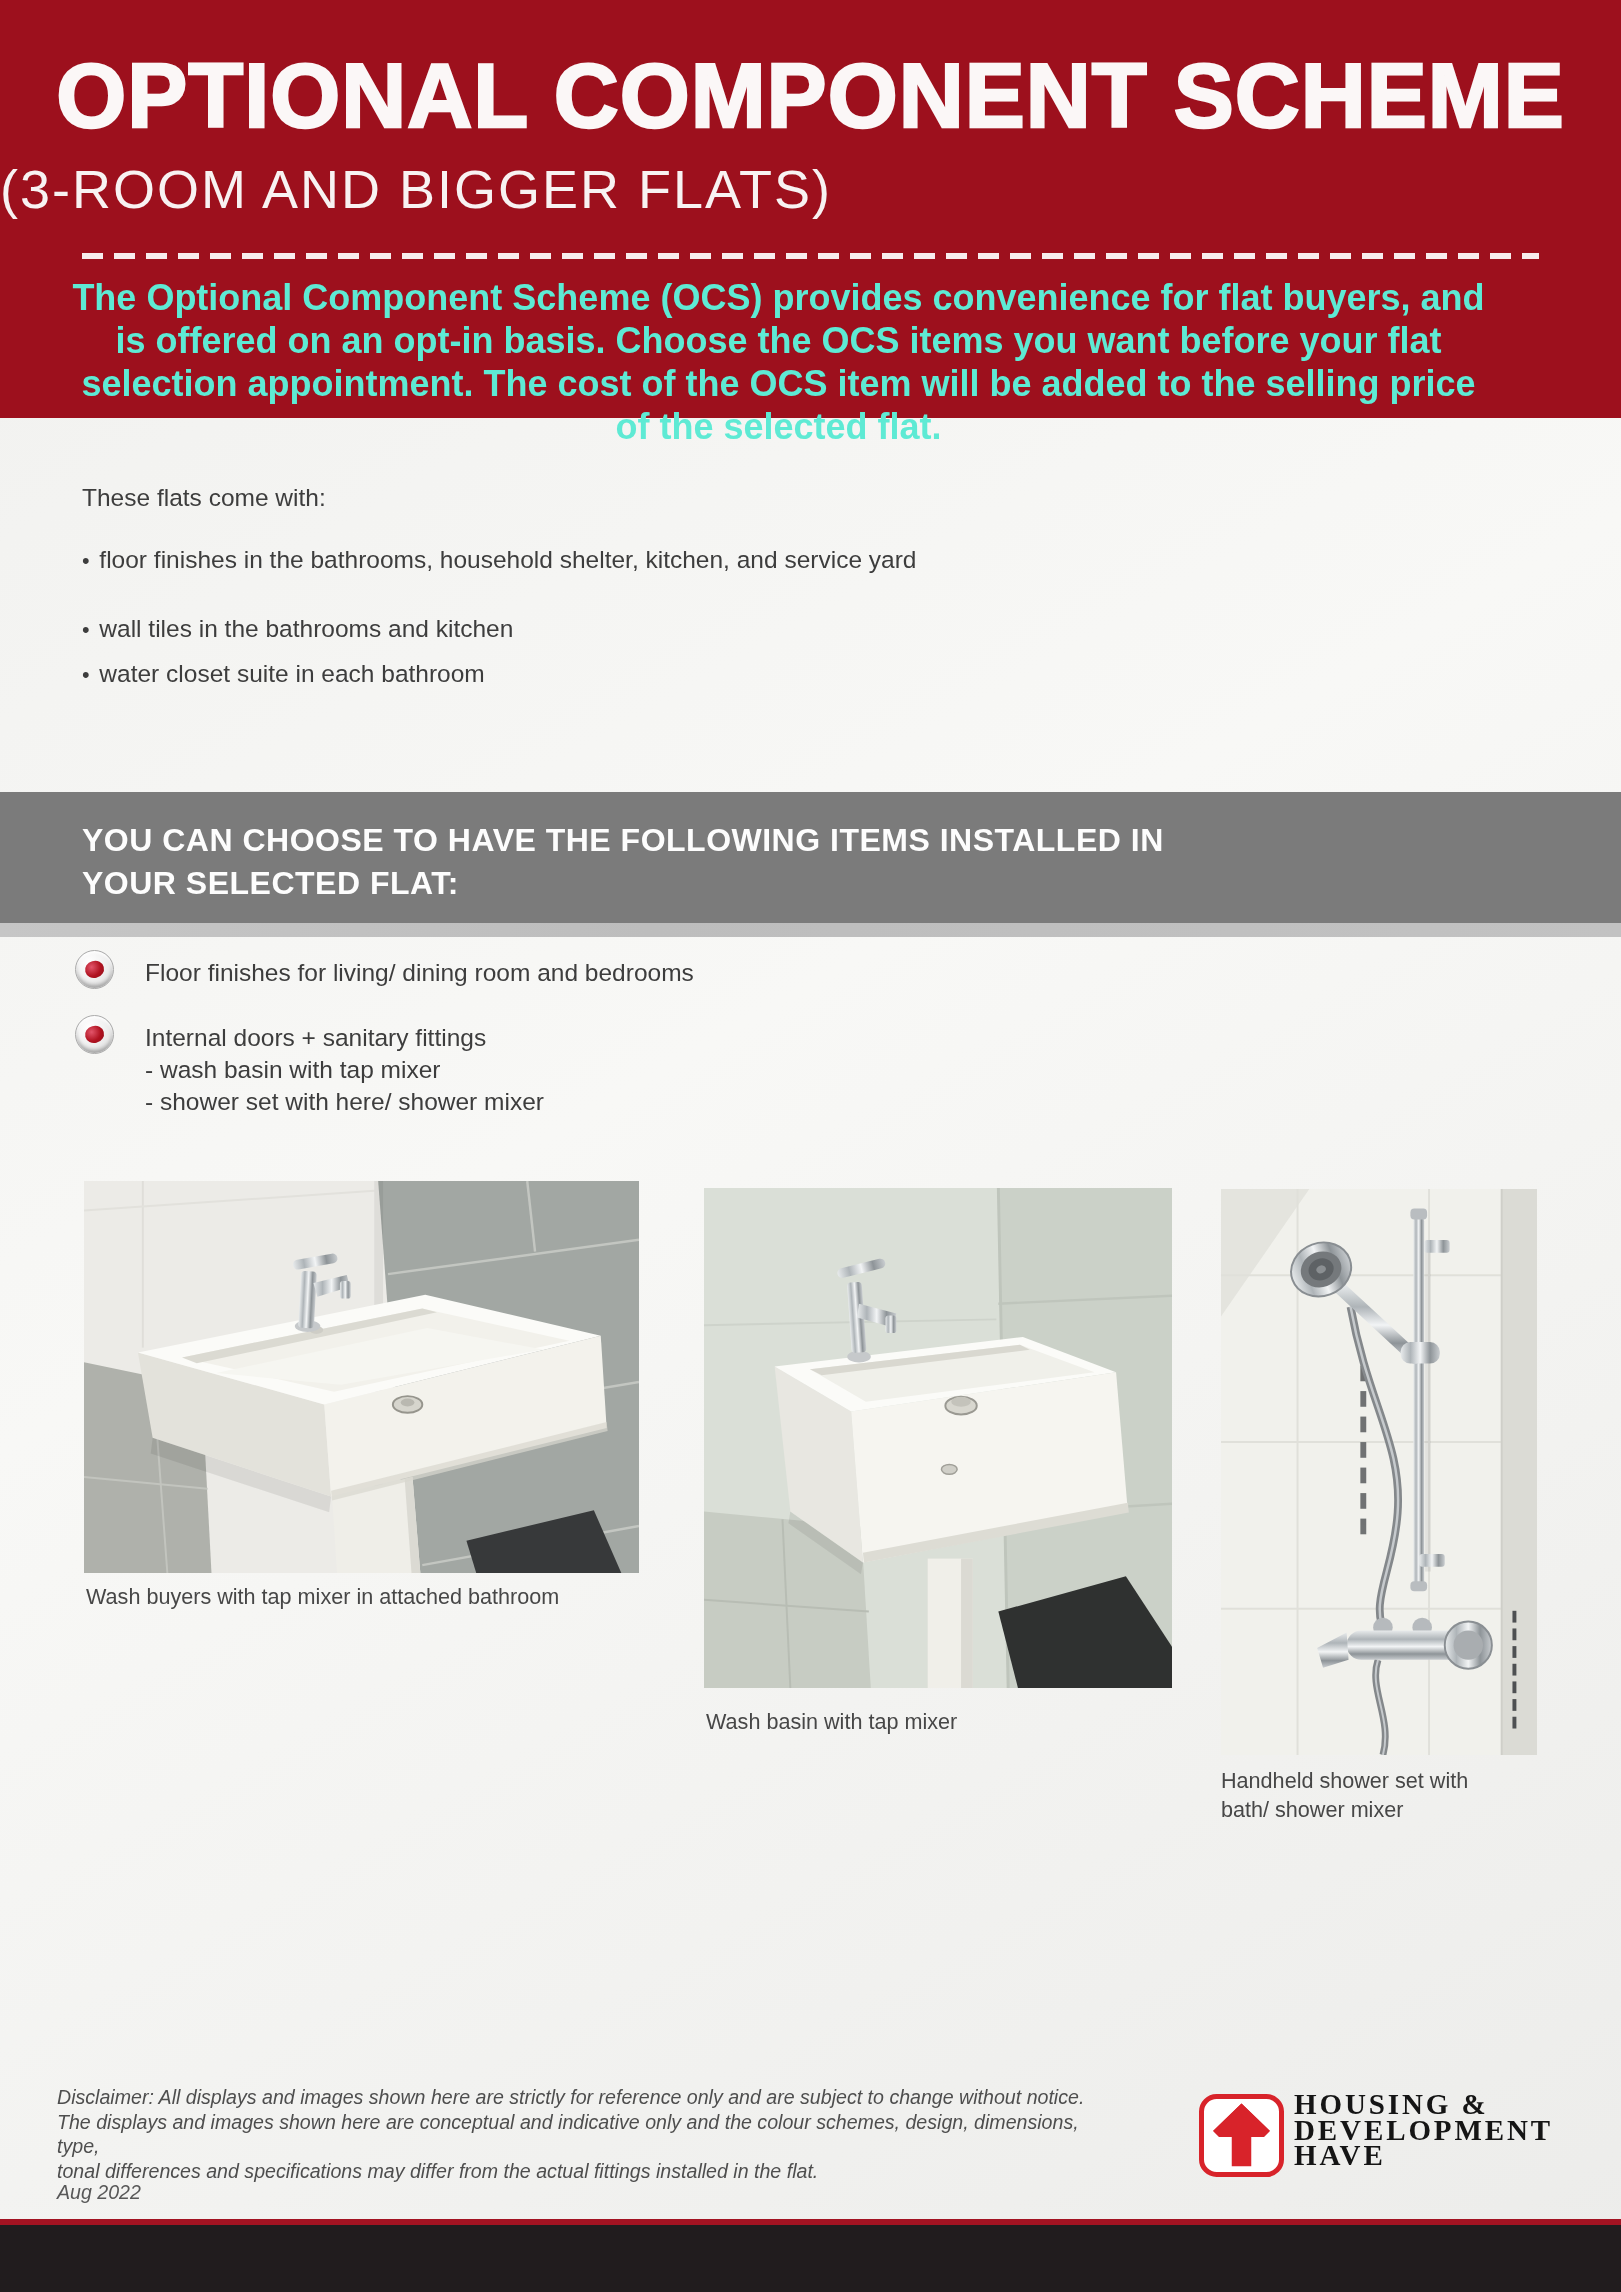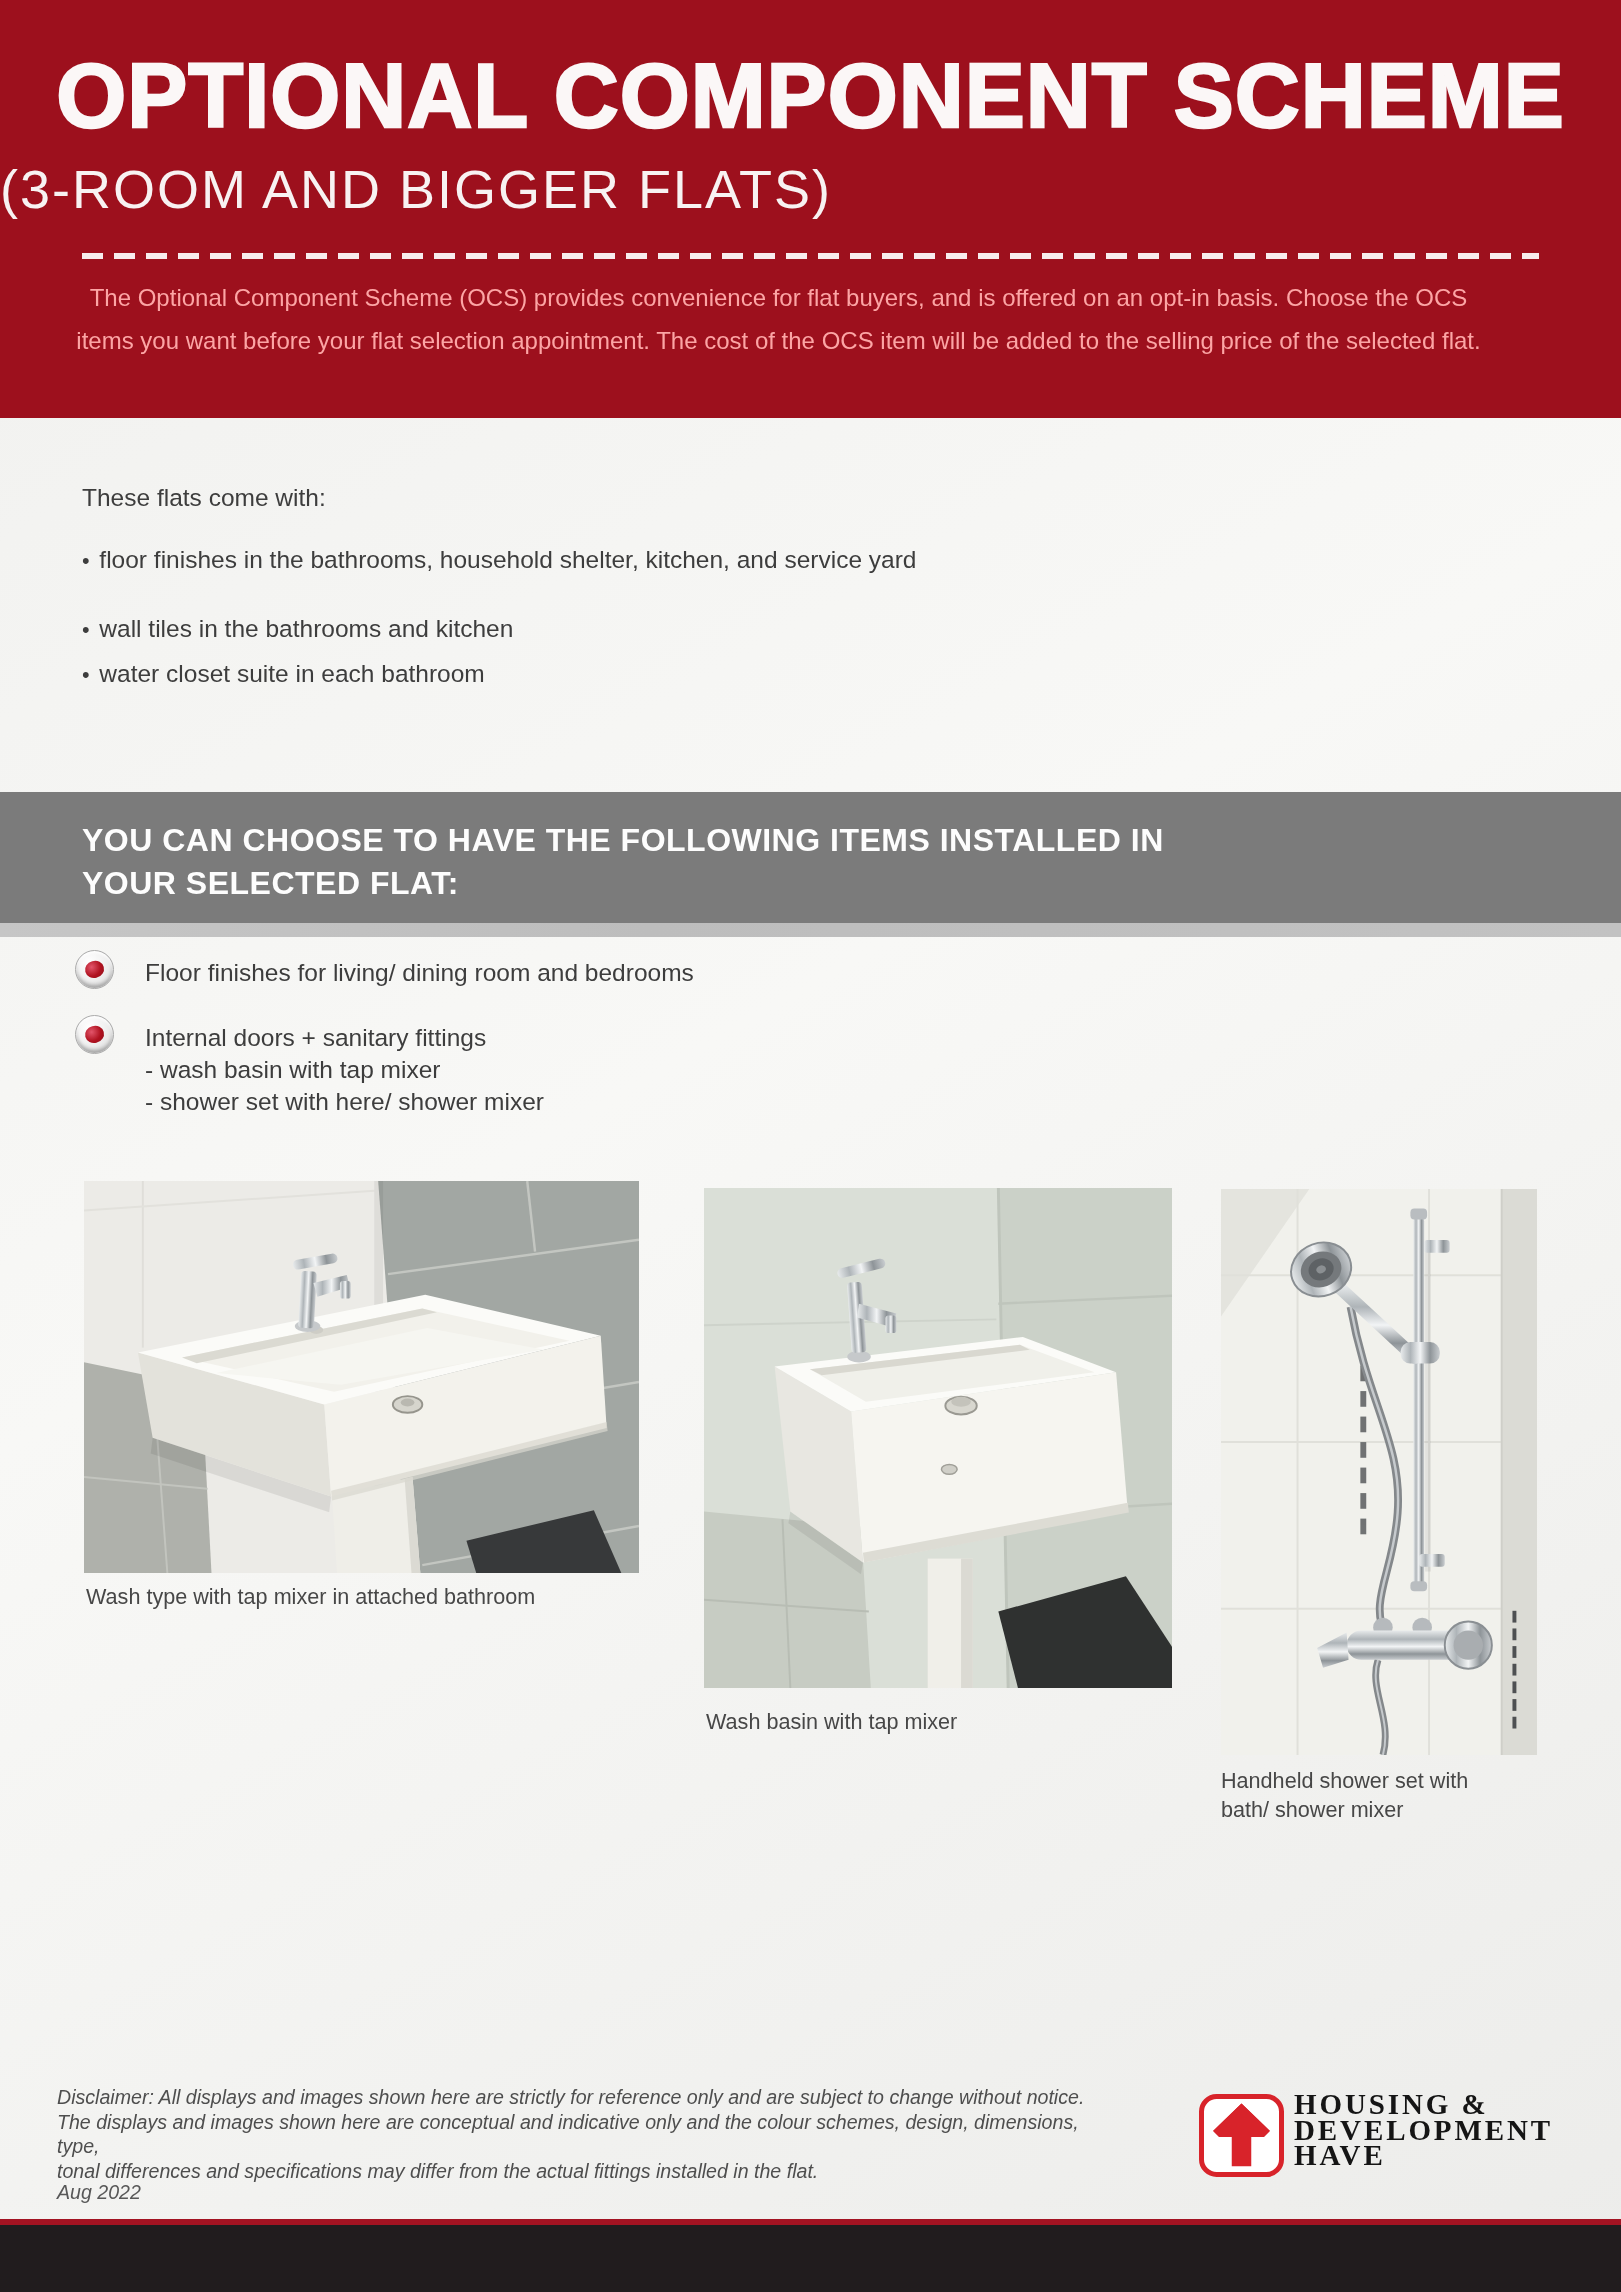--- a/index.html
+++ b/index.html
@@ -28,22 +28,22 @@
     text-align:left;
     font-size:54px;font-weight:400;letter-spacing:2px;
     color:#F8F2F2;line-height:59px;white-space:nowrap;
   }
   .dashed-sep{
     position:absolute;left:82px;top:253px;width:1457px;height:5.9px;
     background:repeating-linear-gradient(90deg,rgba(255,255,255,.92) 0 20.6px,rgba(255,255,255,0) 20.6px 32px);
   }
   .intro-text{
     position:absolute;left:69px;top:276px;width:1419px;
-    text-align:center;color:#fca5a5;
-    font-size:24px;line-height:43px;font-weight:400;
+    text-align:center;color:#5eead4;
+    font-size:36px;line-height:43px;font-weight:700;
   }
   
   .included-heading{
     position:absolute;left:82px;top:484px;
     font-size:24.5px;color:#3D3D3D;
   }
   .included-item{position:absolute;left:82px;font-size:24.5px;color:#3D3D3D;}
   .included-item .dot{margin-right:9.8px;font-size:21.6px;}
   .inc-0{top:546px;} .inc-1{top:615px;} .inc-2{top:660px;}
   
@@ -193,21 +193,21 @@
       <ellipse cx="330" cy="226" rx="7" ry="4" fill="#B9B8B0"></ellipse>
       <ellipse cx="237" cy="152" rx="7" ry="4" fill="#CECDC6"></ellipse>
 
       <ellipse cx="228" cy="148" rx="13" ry="6" fill="#C6C9CB"></ellipse>
       <rect x="220" y="92" width="16" height="58" rx="4" fill="url(#chrA)" transform="rotate(3 228 120)"></rect>
       <polygon points="234,104 268,96 271,108 238,118" fill="url(#chrA)"></polygon>
       <rect x="261" y="102" width="11" height="18" rx="3" fill="url(#chrA)"></rect>
       <rect x="213" y="80" width="46" height="10" rx="5" fill="url(#chrA)" transform="rotate(-10 220 85)"></rect>
     </svg>
   </div>
-  <div class="caption cap-1">Wash type with tap mixer in attached bathroom</div>
+  <div class="caption cap-1">Wash buyers with tap mixer in attached bathroom</div>
 
   <div class="photo photo-2">
     <svg width="100%" height="100%" viewBox="0 0 477 510" preserveAspectRatio="none">
       <defs>
         <linearGradient id="chrB" x1="0" y1="0" x2="1" y2="0">
           <stop offset="0" stop-color="#E8EBEC"></stop>
             <stop offset="0.25" stop-color="#AEB4B8"></stop>
           <stop offset="0.5" stop-color="#F2F4F5"></stop>
             <stop offset="0.75" stop-color="#8E9498"></stop>
           <stop offset="1" stop-color="#C9CDD0"></stop>

